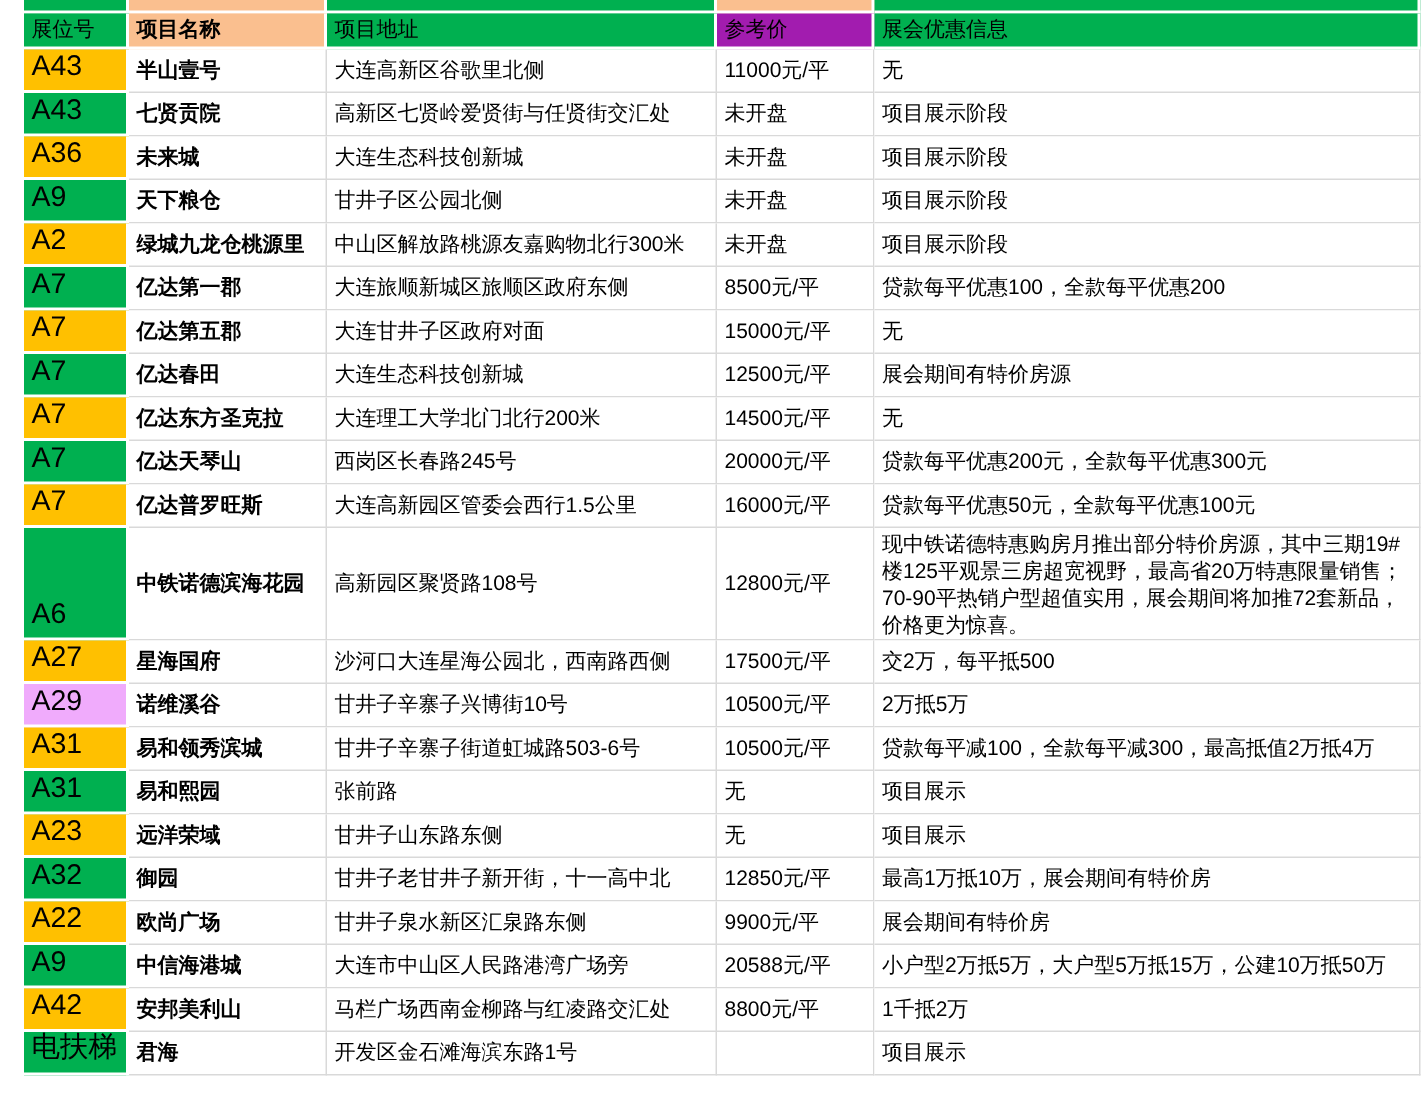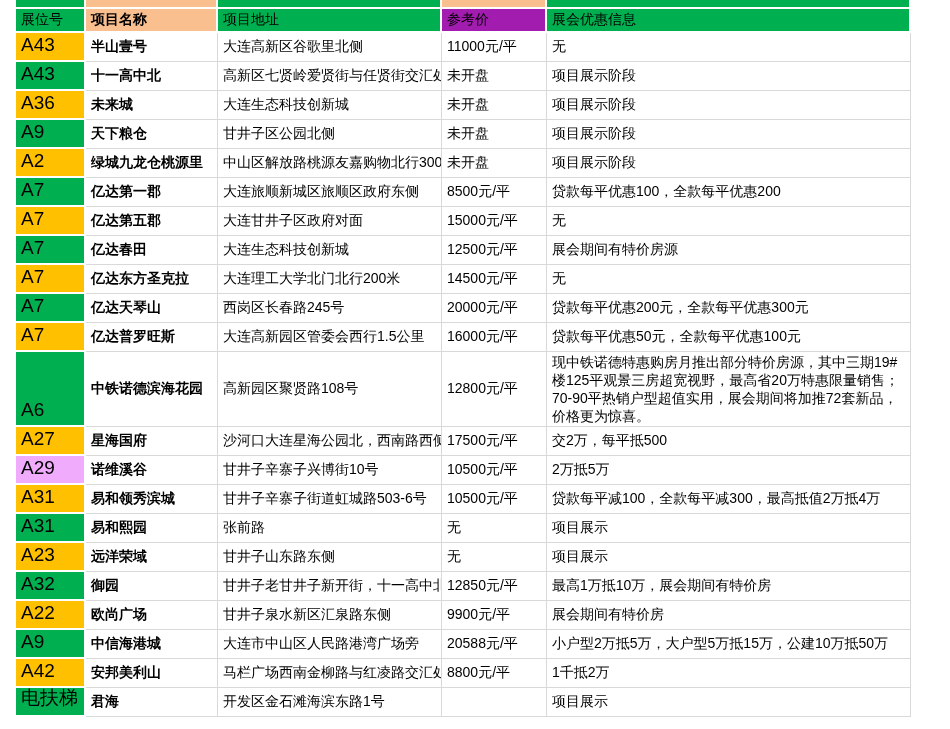--- a/index.html
+++ b/index.html
@@ -23,21 +23,21 @@
     font-size:14px;
     white-space:nowrap;
     height:29px;
     background:#fff;
     border-right:1px solid #d9d9d9;
     border-bottom:1px solid #d9d9d9;
   }
   
   .c-booth{width:70px;}
   .c-name{width:132px;font-weight:bold;}
-  .c-addr{width:224px;}
+  .c-addr{width:260px;}
   .c-price{width:105px;}
   .c-promo{width:364px;}
   
   .booth{
     font-family:Liberation Sans, sans-serif;
     font-size:19px;
     align-items:flex-end;
     padding-bottom:4px;
     border-right:2px solid #fff;
     border-bottom:2px solid #fff;
@@ -82,21 +82,21 @@
   <div id="rows">
       <div class="row">
     <div class="cell booth c-booth" style="background: rgb(255, 192, 0);">A43</div>
     <div class="cell c-name">半山壹号</div>
     <div class="cell c-addr">大连高新区谷歌里北侧</div>
     <div class="cell c-price">11000元/平</div>
     <div class="cell c-promo promo-cell">无</div>
   </div>
       <div class="row">
     <div class="cell booth c-booth" style="background: rgb(0, 176, 80);">A43</div>
-    <div class="cell c-name">十一高中北</div>
+    <div class="cell c-name">七贤贡院</div>
     <div class="cell c-addr">高新区七贤岭爱贤街与任贤街交汇处</div>
     <div class="cell c-price">未开盘</div>
     <div class="cell c-promo promo-cell">项目展示阶段</div>
   </div>
       <div class="row">
     <div class="cell booth c-booth" style="background: rgb(255, 192, 0);">A36</div>
     <div class="cell c-name">未来城</div>
     <div class="cell c-addr">大连生态科技创新城</div>
     <div class="cell c-price">未开盘</div>
     <div class="cell c-promo promo-cell">项目展示阶段</div>

